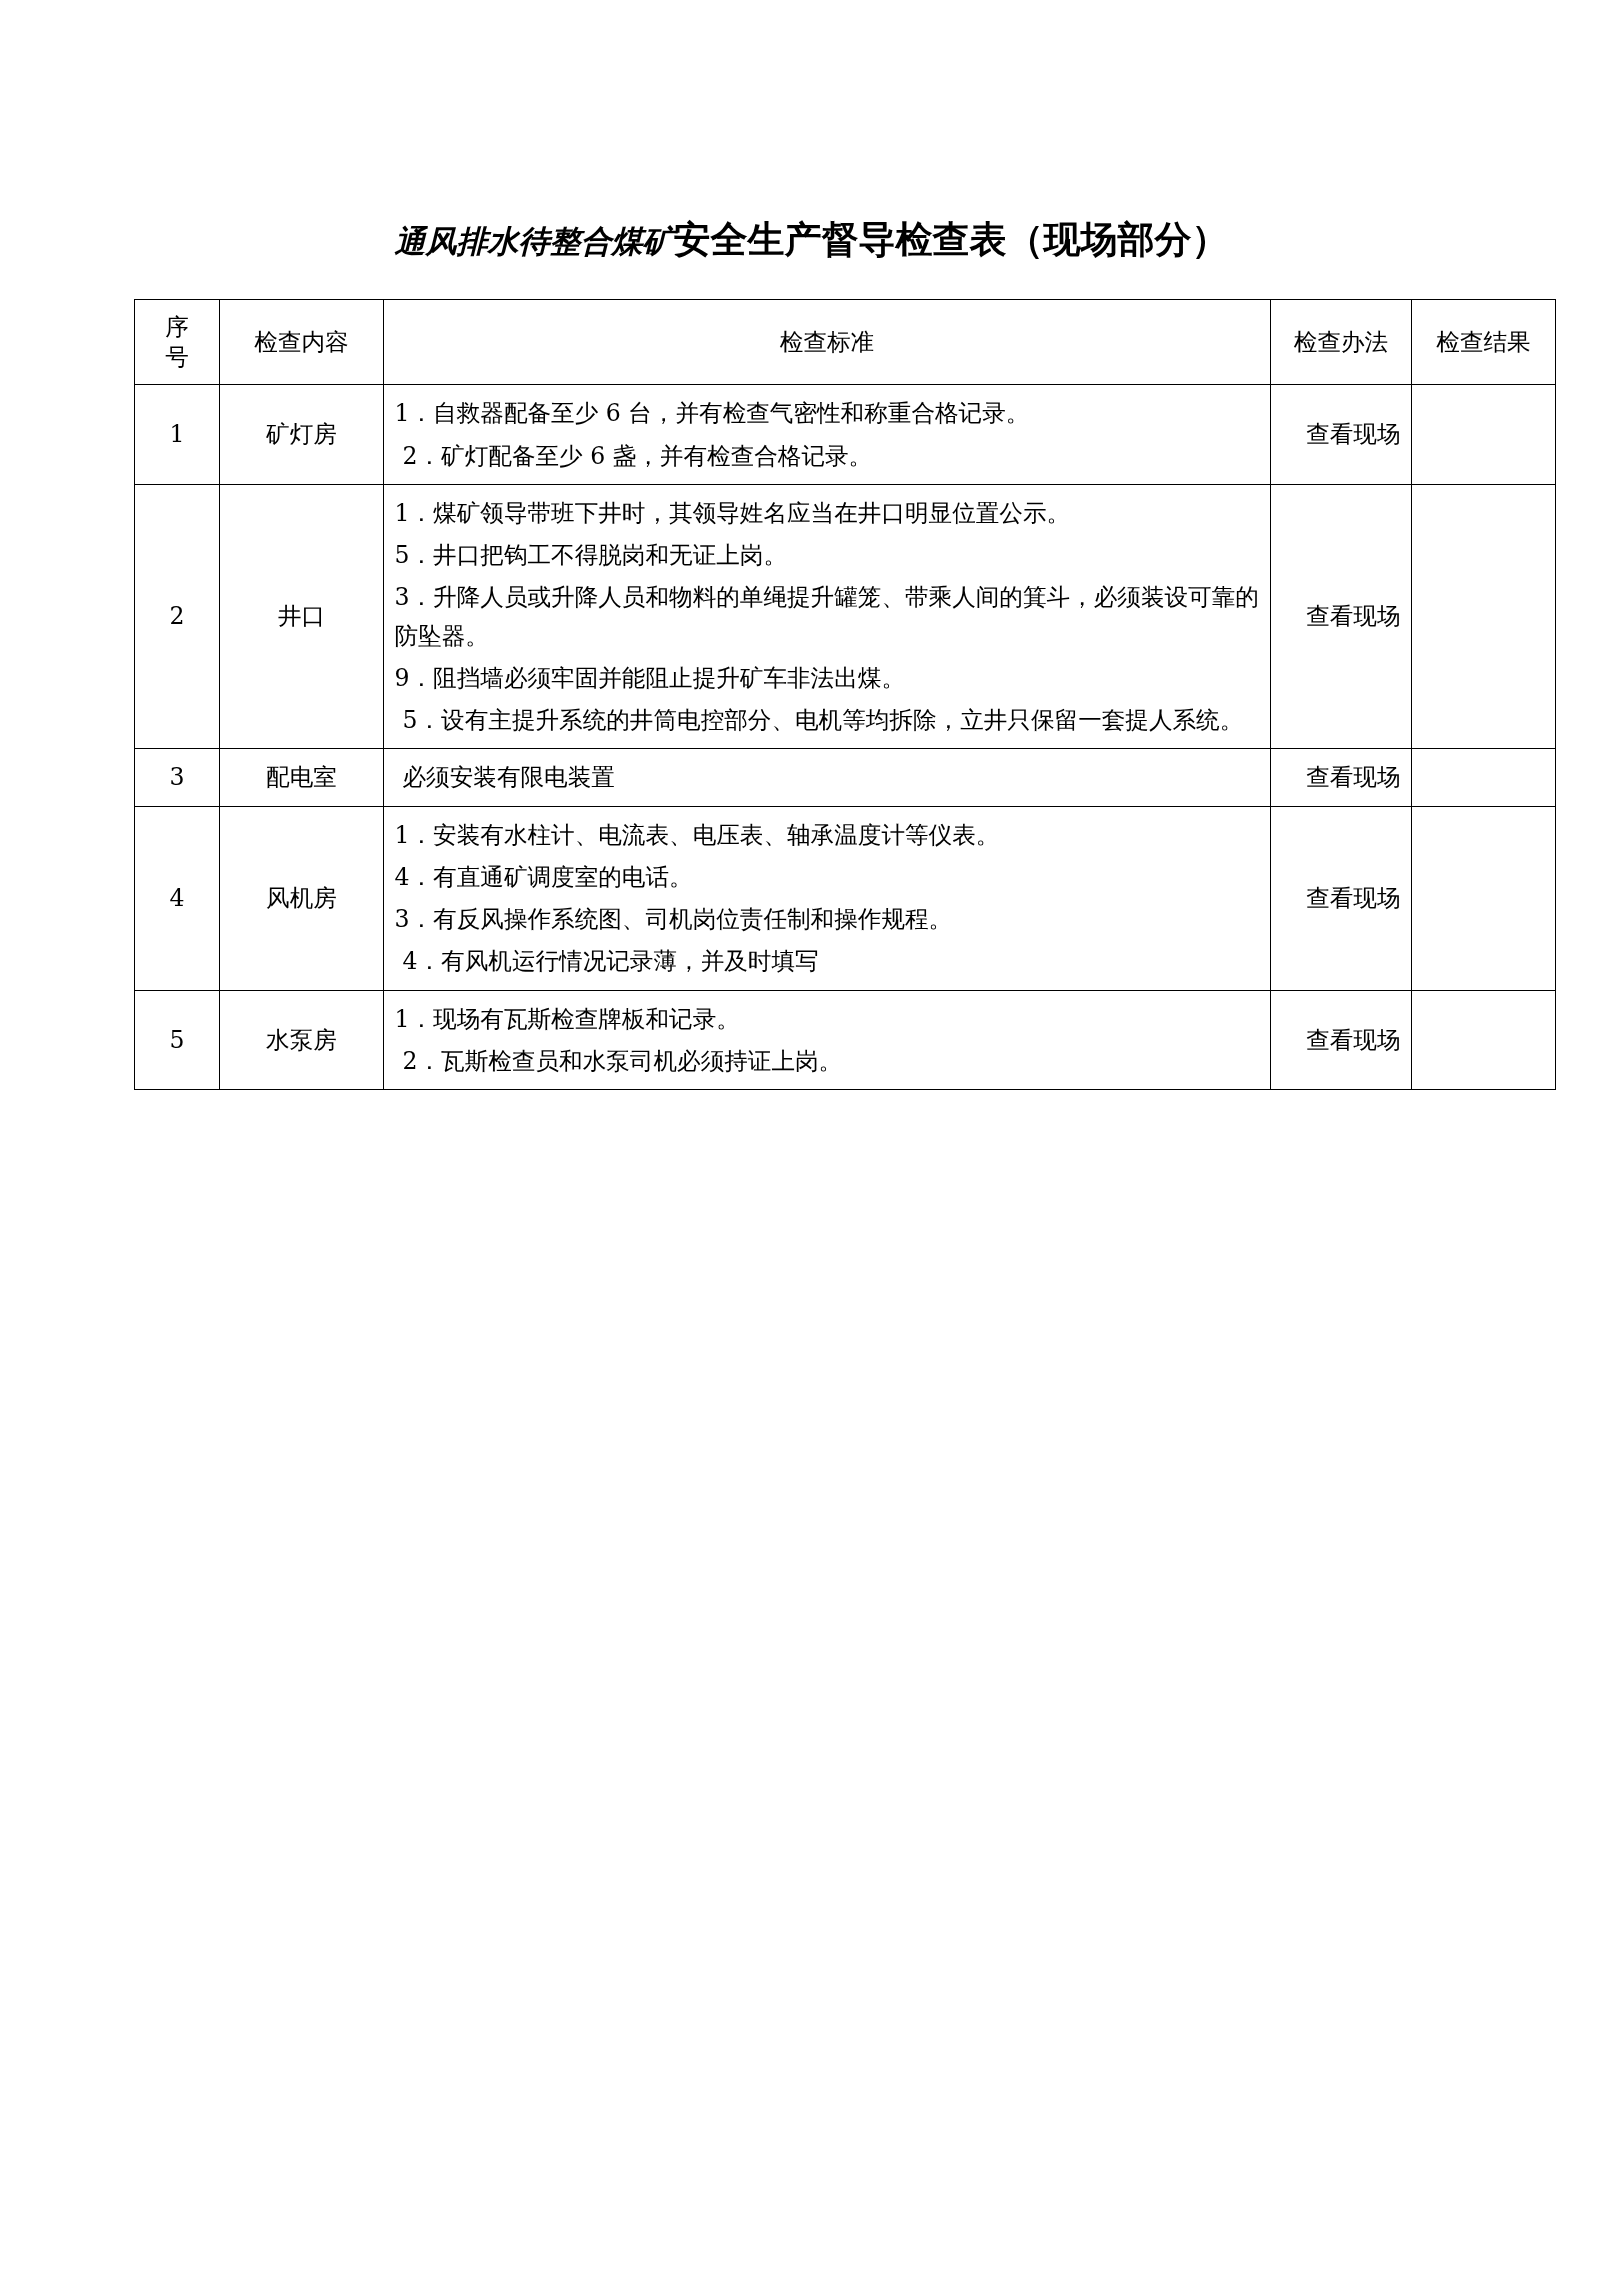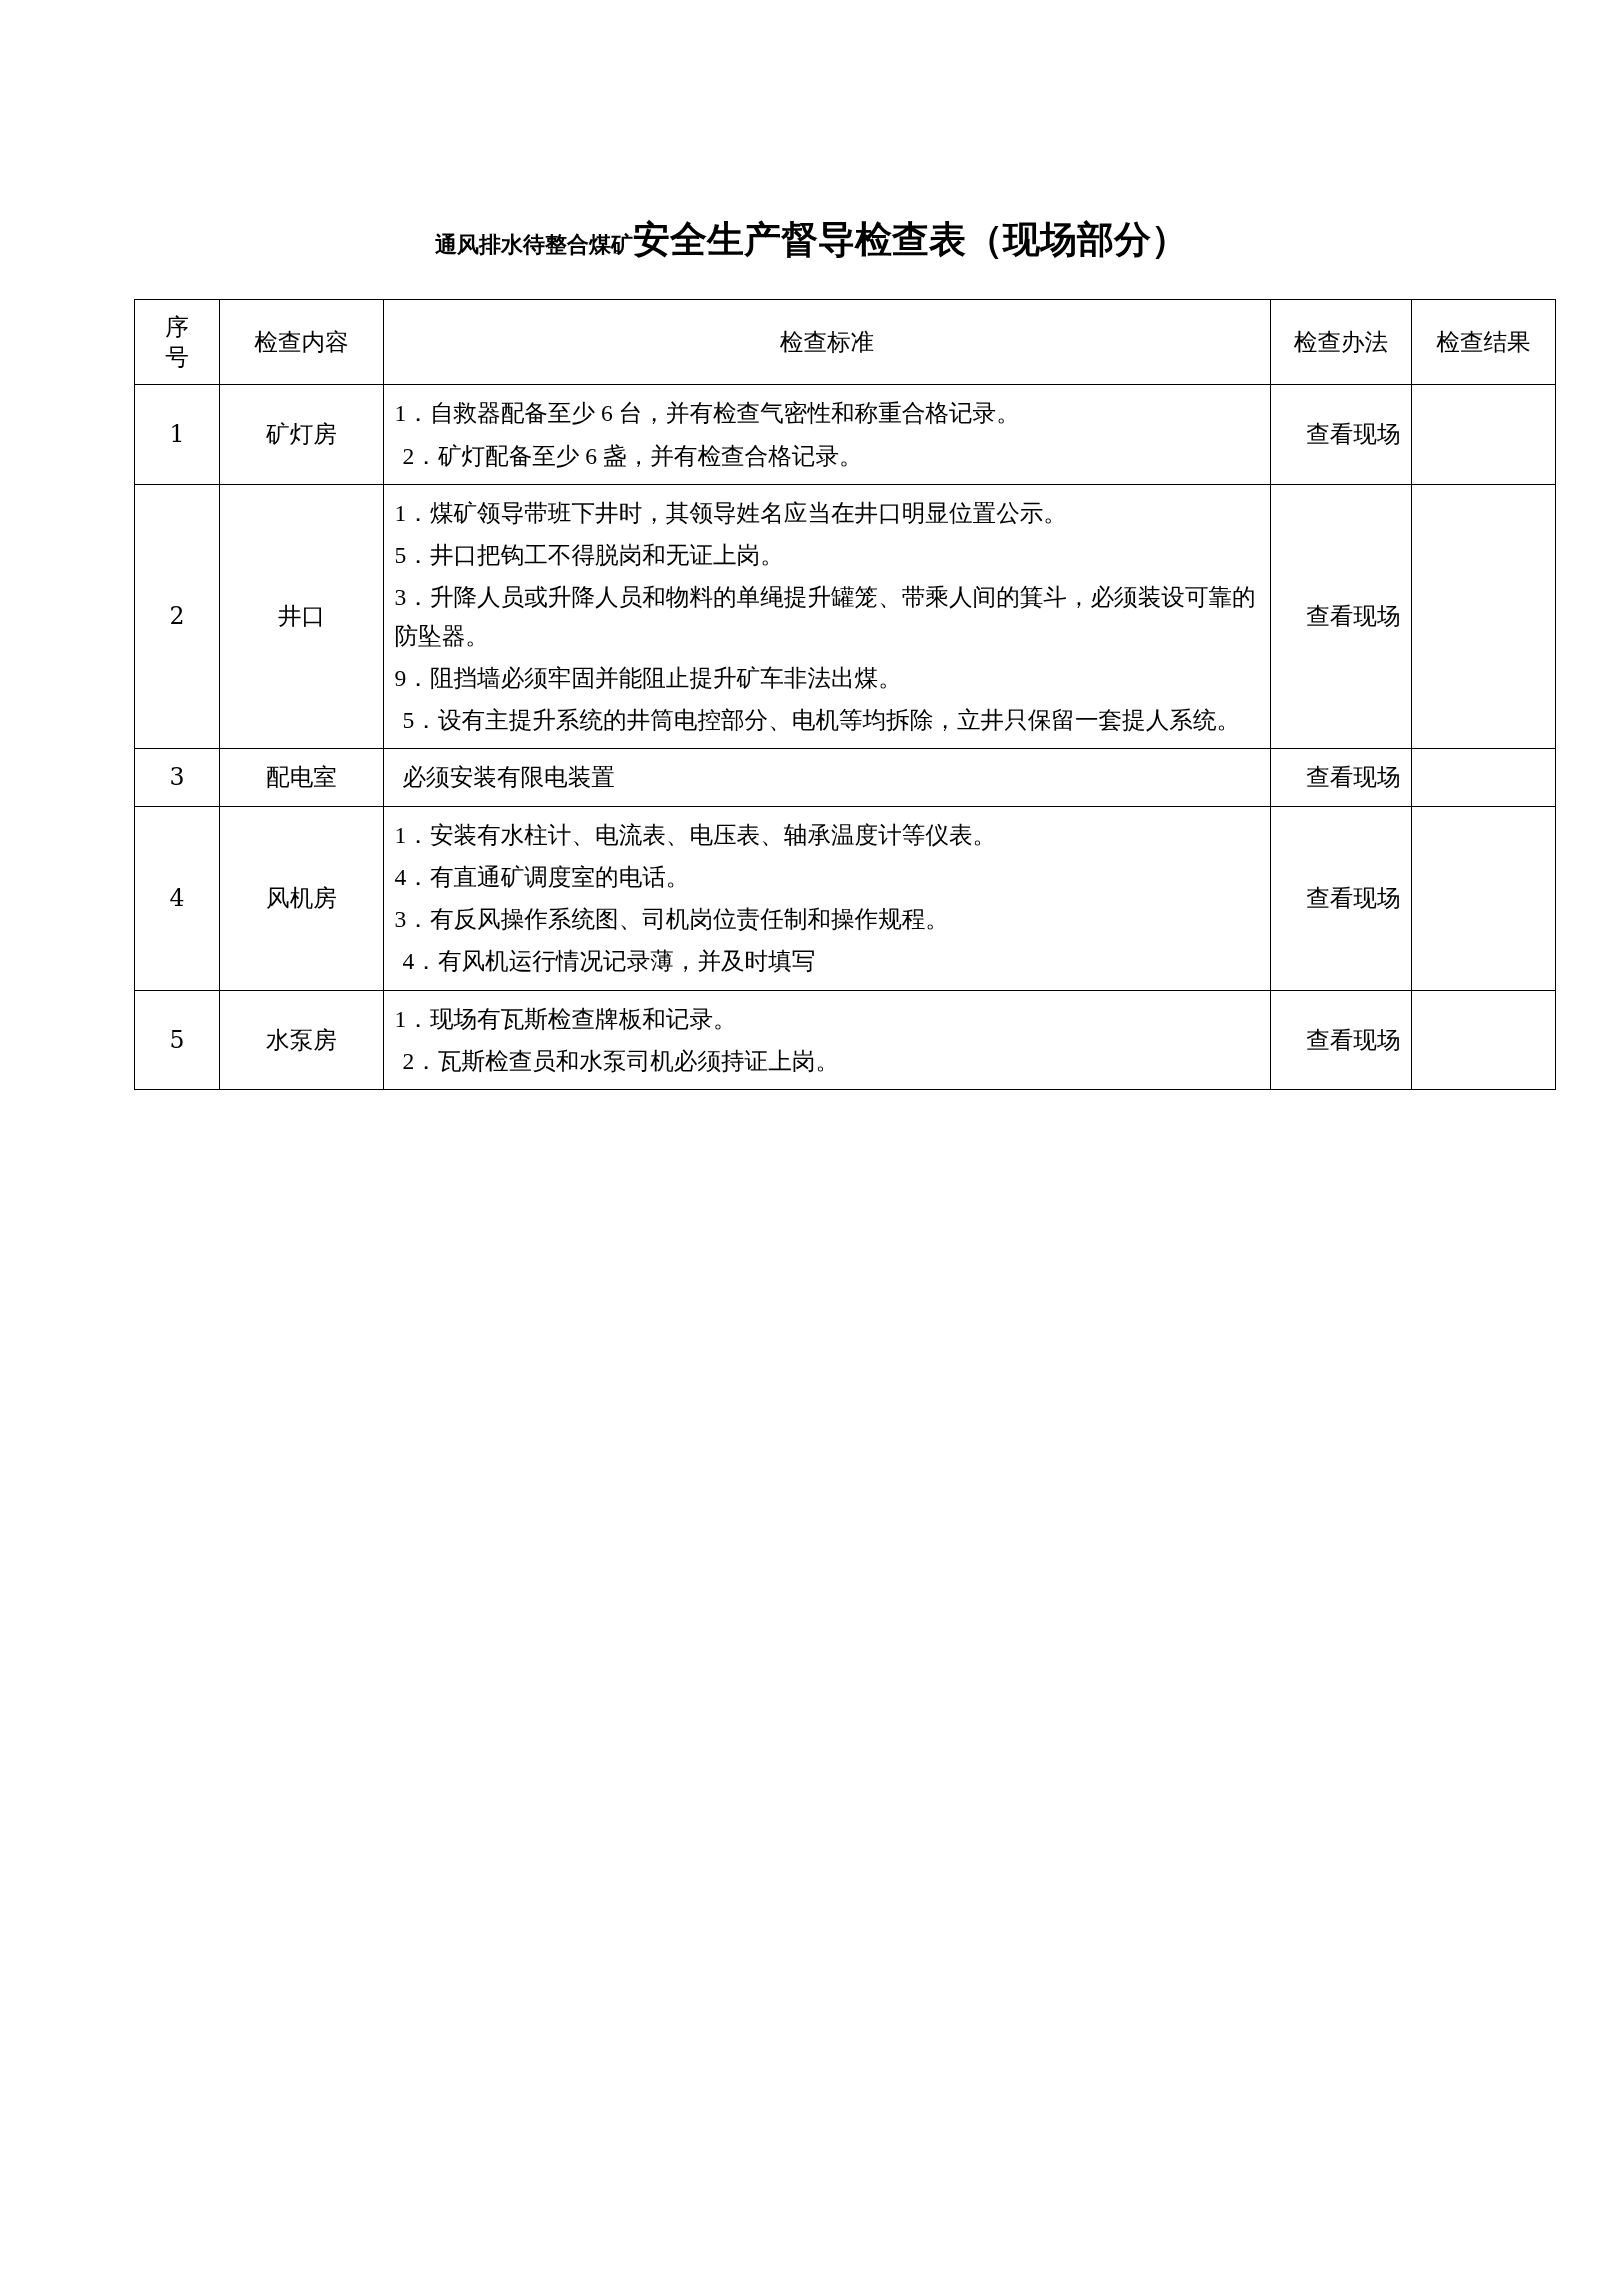--- a/index.html
+++ b/index.html
@@ -22,21 +22,22 @@
   }
   .doc-title {
     text-align: center;
     font-size: 37px;
     line-height: 1.25;
     margin: 0 0 37px 0;
     white-space: nowrap;
     letter-spacing: 0px;
   }
   .doc-title .title-prefix {
-    font-size: 22px;
+    font-size: 31px;
+    font-style: italic;
   }
   table.check-table {
     border-collapse: collapse;
     width: 1355px;
     table-layout: fixed;
   }
   table.check-table td,
   table.check-table th {
     border: 1.3px solid #000000;
     vertical-align: middle;
@@ -70,21 +71,20 @@
   td.cell-result {
     text-align: center;
   }
   td.cell-std {
     text-align: left;
     padding: 13px 11.8px 13px 13px;
   }
   .std-line {
     margin: 0 0 3.9px 0;
     text-indent: 0;
-    font-family: Liberation Serif, serif;
   }
   .std-line:last-child {
     margin-bottom: 0;
     margin-left: 8px;
   }
   .single-line {
     margin: 0;
   }
 </style>
 </head>

